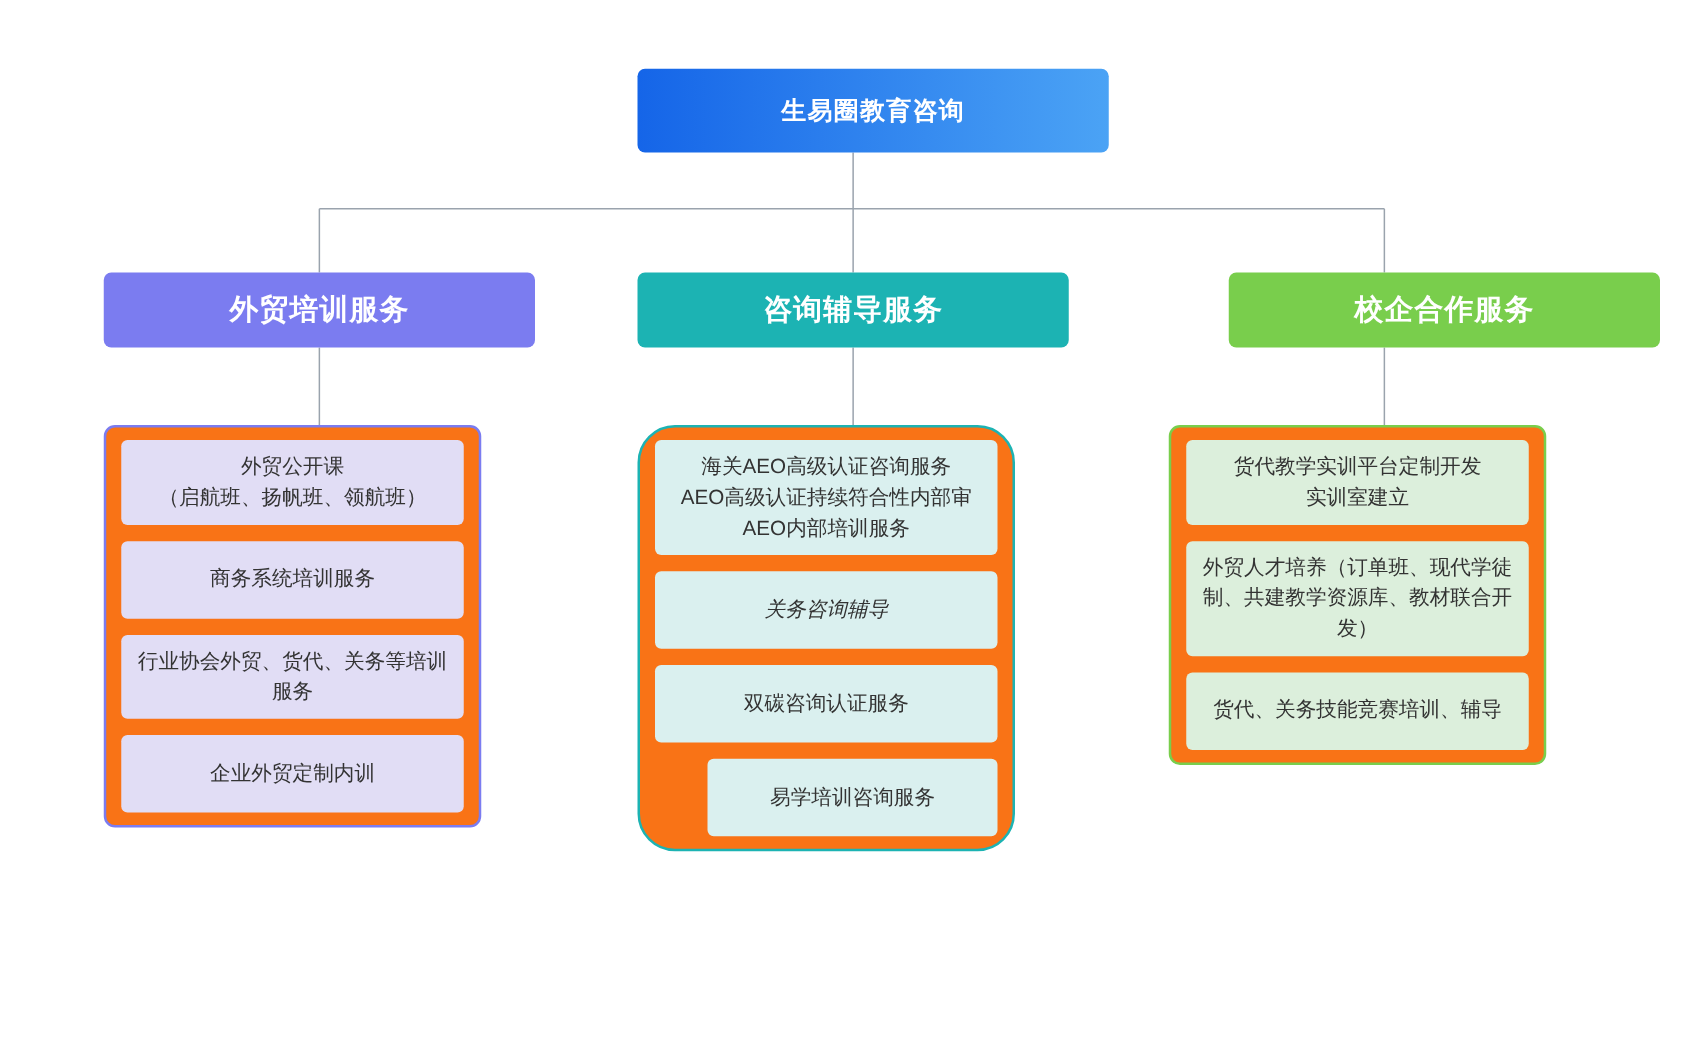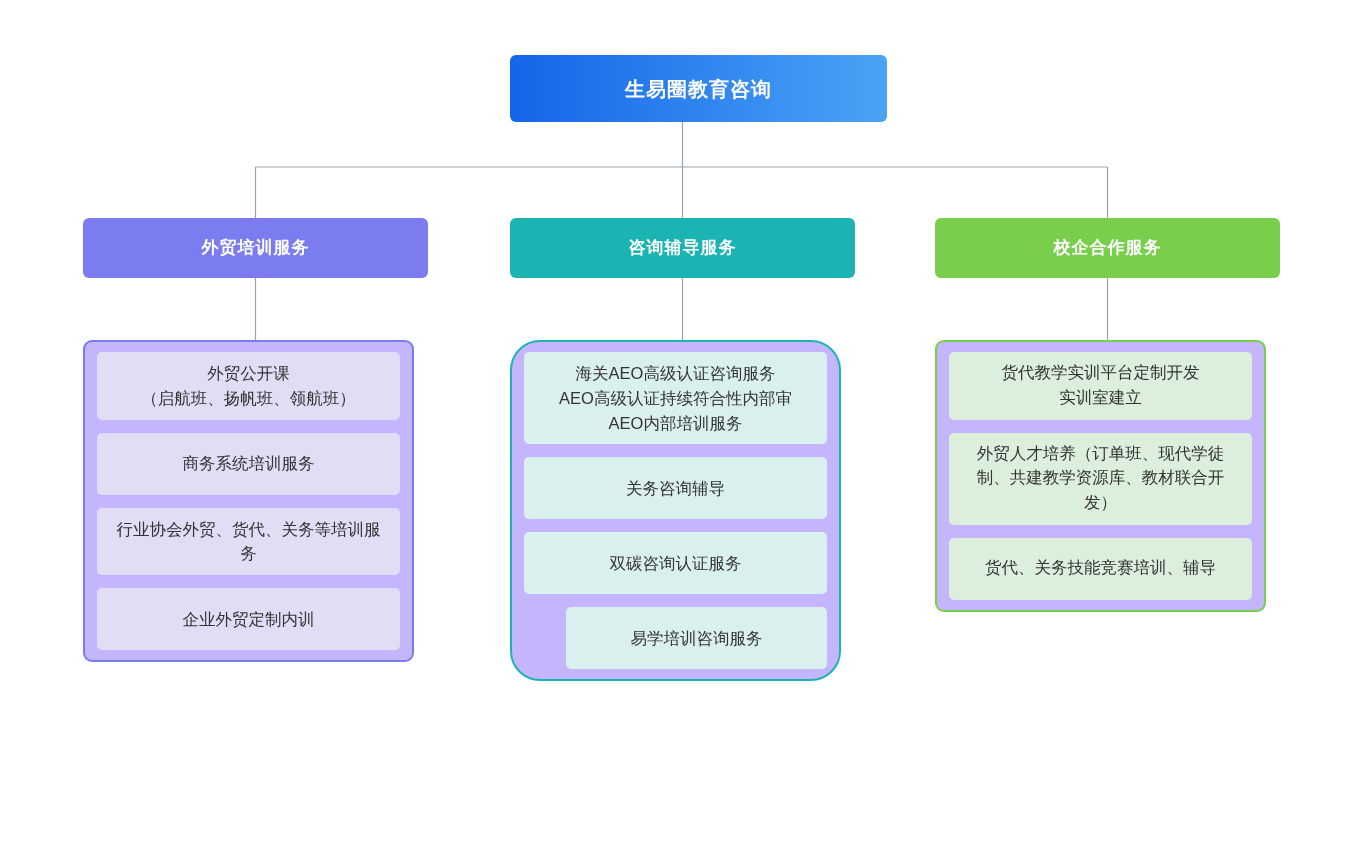--- a/index.html
+++ b/index.html
@@ -59,36 +59,36 @@
     width: 345px;
     height: 60px;
     border-radius: 6px;
     display: flex;
     align-items: center;
     justify-content: center;
     box-sizing: border-box;
   }
   .branch-header .node-label {
     color: #ffffff;
-    font-size: 17px;
+    font-size: 23px;
     font-weight: bold;
     letter-spacing: 1px;
     line-height: 1.2;
   }
 
   
   .items-container {
     position: absolute;
     top: 122px; 
-    width: 331px;
+    width: 302px;
     box-sizing: border-box;
     border-width: 2px;
     border-style: solid;
     border-radius: 9px;
-    background: #c4b5fd;
+    background: #f97316;
     padding: 10px 12px 10px 12px;
     display: flex;
     flex-direction: column;
     gap: 13px;
   }
   .item-card {
     box-sizing: border-box;
     border-radius: 5px;
     min-height: 62px;
     display: flex;
@@ -104,21 +104,21 @@
     white-space: pre-line;
   }
 
   
   .branch-1 { left: 83px; }
   .branch-2 { left: 510px; }
   .branch-3 { left: 935px; }
 
   .branch-1 .branch-header { background: #7b7cf0; }
   .branch-2 .branch-header { background: #1cb3b3; }
-  .branch-3 .branch-header { background: #79ce4c; }
+  .branch-3 .branch-header { background: #79ce4c; margin-left: 48px; }
 
   .branch-1 .items-container { border-color: #7b7cf0; }
   .branch-2 .items-container { border-color: #1cb3b3; }
   .branch-3 .items-container { border-color: #79ce4c; font-family: Liberation Serif, serif; }
 
   .branch-1 .item-card { background: #e1ddf5; }
   .branch-2 .item-card { background: #daf0ef; }
   .branch-3 .item-card { background: #dcefdc; }
 </style>
 </head>
@@ -169,21 +169,21 @@
   <div class="branch branch-2">
     <div class="branch-header" style="background: rgb(28, 179, 179);">
       <span class="node-label">咨询辅导服务</span>
     </div>
     <div class="items-container" style="border-color: rgb(28, 179, 179); border-radius: 30px;">
       <div class="item-card" style="background: rgb(218, 240, 239);">
         <span class="item-text">海关AEO高级认证咨询服务
 AEO高级认证持续符合性内部审
 AEO内部培训服务</span>
       </div>
-      <div class="item-card" style="background: rgb(218, 240, 239);">
+      <div class="item-card" style="background: rgb(218, 240, 239); font-style: italic;">
         <span class="item-text">关务咨询辅导</span>
       </div>
       <div class="item-card" style="background: rgb(218, 240, 239);">
         <span class="item-text">双碳咨询认证服务</span>
       </div>
       <div class="item-card" style="background: rgb(218, 240, 239); margin-left: 42px;">
         <span class="item-text">易学培训咨询服务</span>
       </div>
     </div>
   </div>

